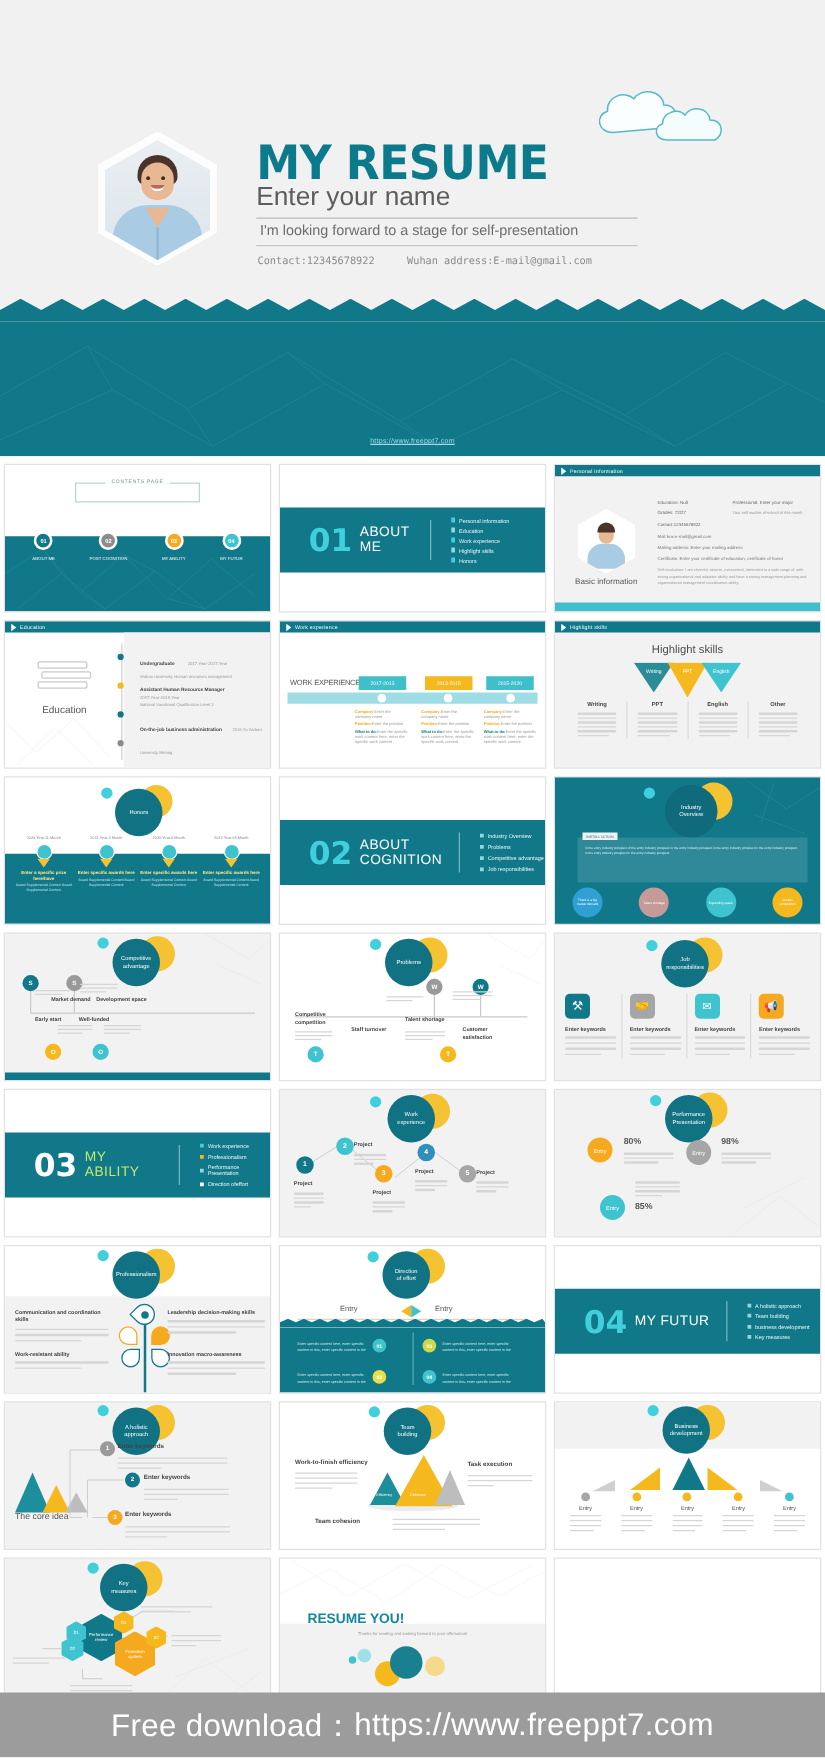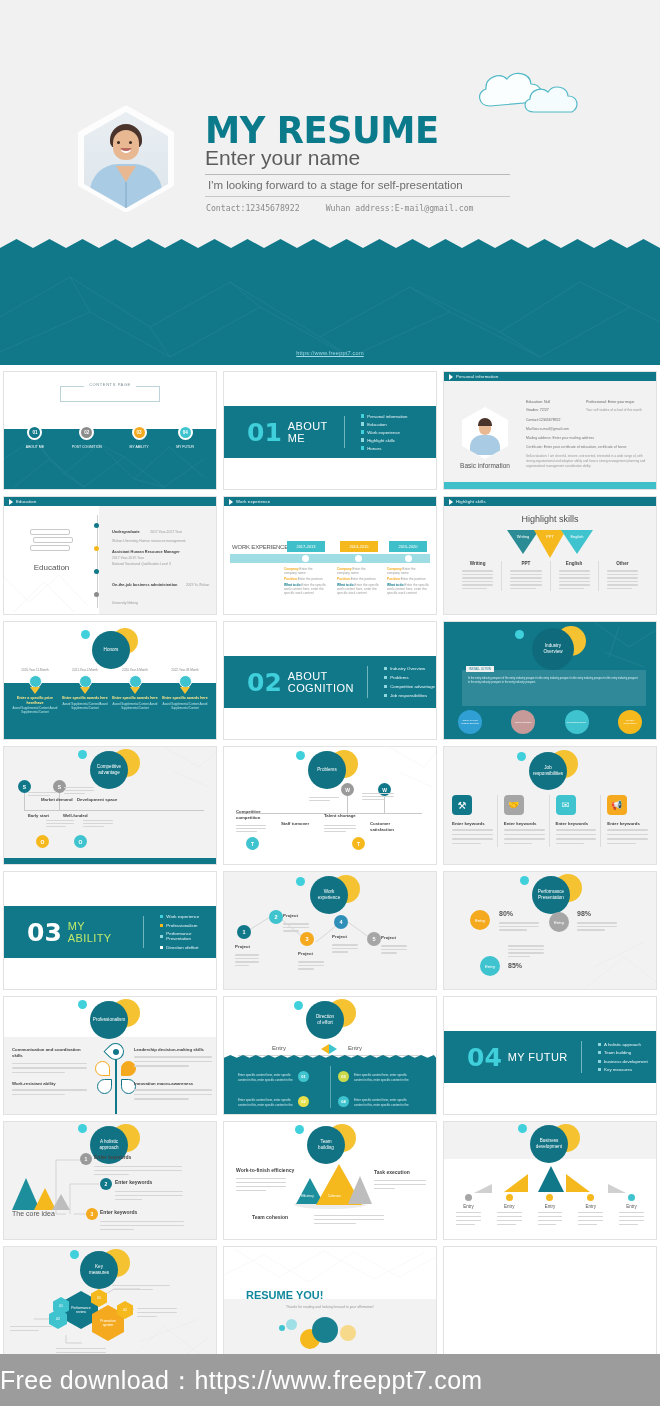--- a/index.html
+++ b/index.html
@@ -104,21 +104,21 @@
   .bub.small-t { width:9px;height:9px;background:#3fd0dc; }
   .bub.yellow { width:26px;height:26px;background:#f5c231; }
   .bub.teal { width:38px;height:38px;background:#117283; display:flex;align-items:center;justify-content:center;
               color:#fff; font-size:4.6px; text-align:center; line-height:1.25; }
 
   .ttl-center { position:absolute; left:0; right:0; text-align:center; font-size:9px; color:#4d4d4d; }
   .microline { background:#d6d6d6; height:1.5px; border-radius:1px; }
 
   
   .footer { position:absolute; left:0; bottom:0; width:660px; height:52px; background:#9c9c9c;
-            display:flex; align-items:center; }
+            display:flex; align-items:center; justify-content:center; }
   .footer-txt { font-size:25px; color:#ffffff; letter-spacing:.3px; }
 
   
   .circ-num { border-radius:50%; display:flex; align-items:center; justify-content:center;
               color:#fff; font-weight:bold; }
   .hexs { clip-path: polygon(50% 0%, 100% 25%, 100% 75%, 50% 100%, 0% 75%, 0% 25%); display:flex; align-items:center; justify-content:center; color:#fff; }
   .net { position:absolute; inset:0; opacity:.35; pointer-events:none; }
 </style>
 </head>
 <body>

